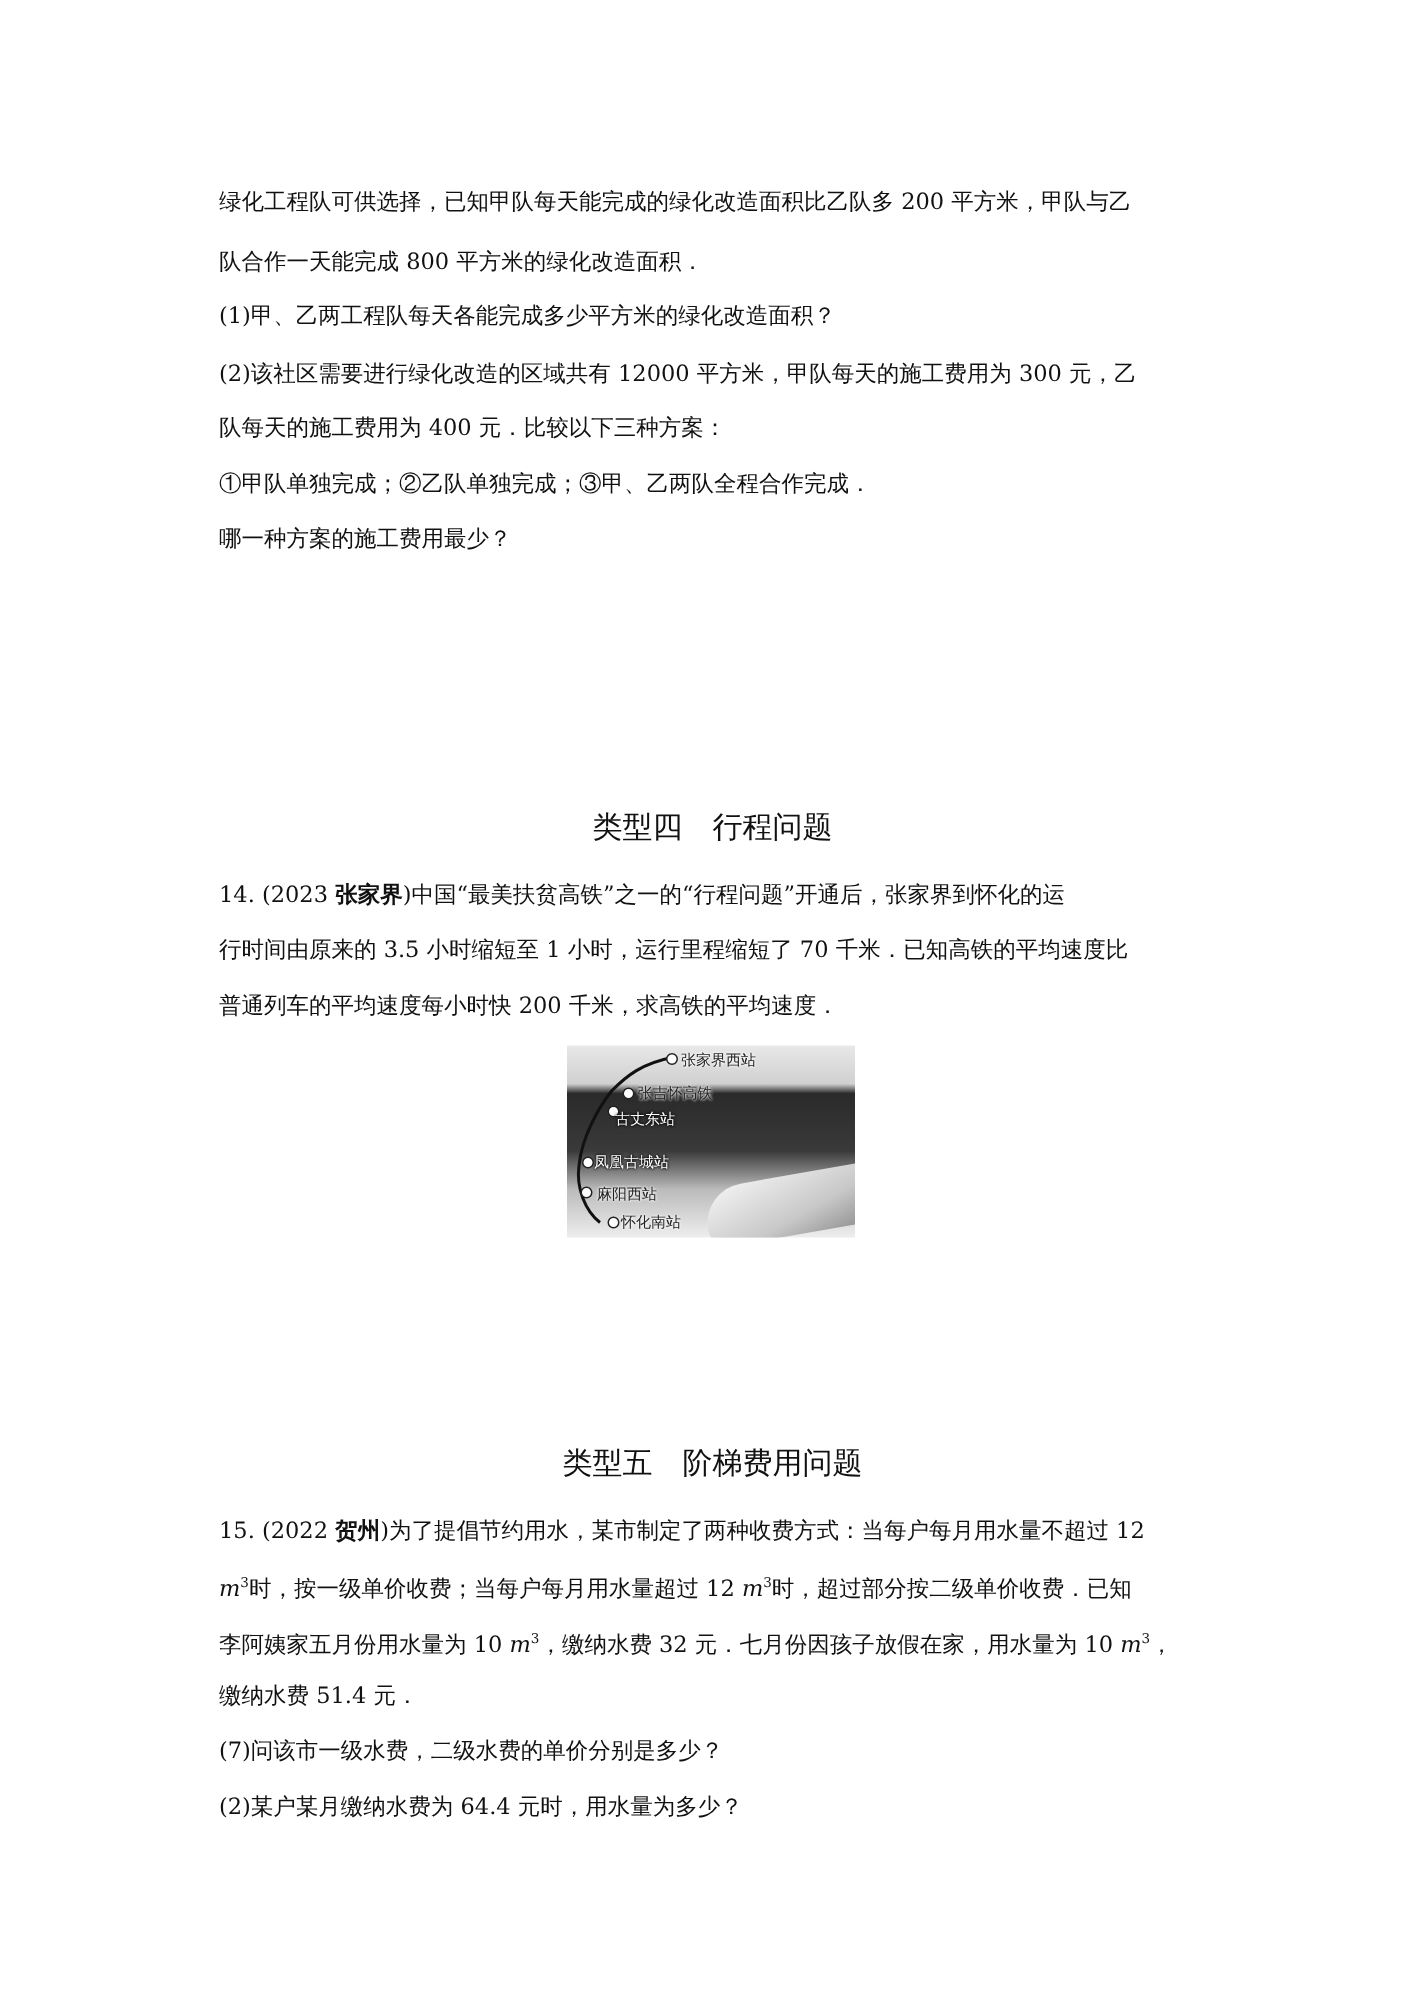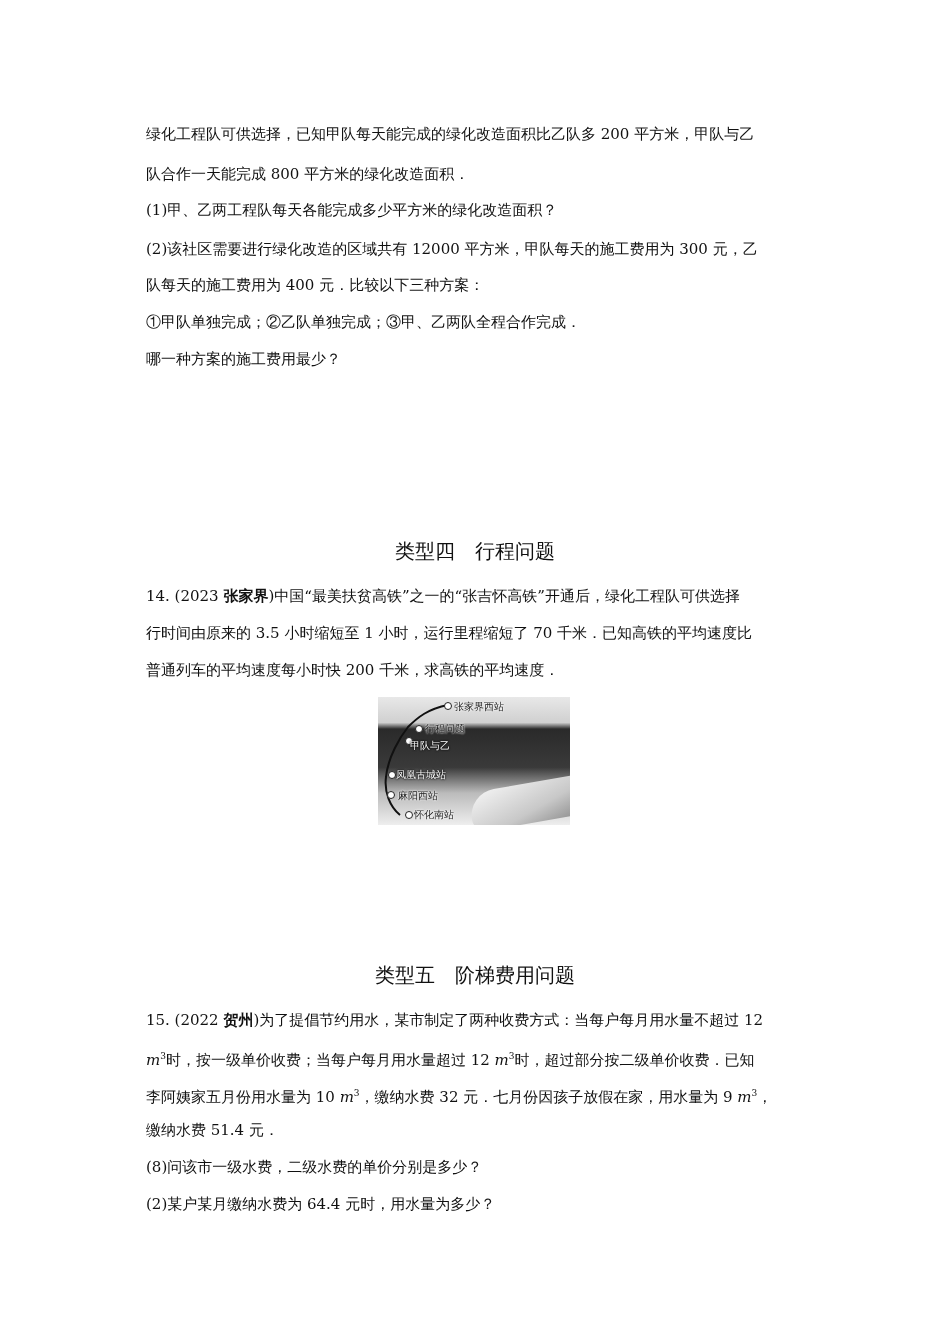--- a/index.html
+++ b/index.html
@@ -29,49 +29,49 @@
 <div class="line" style="top:124px">绿化工程队可供选择，已知甲队每天能完成的绿化改造面积比乙队多 200 平方米，甲队与乙</div>
 <div class="line" style="top:164px">队合作一天能完成  800 平方米的绿化改造面积．</div>
 <div class="line" style="top:200px">(1)甲、乙两工程队每天各能完成多少平方米的绿化改造面积？</div>
 <div class="line" style="top:239px">(2)该社区需要进行绿化改造的区域共有 12000 平方米，甲队每天的施工费用为 300 元，乙</div>
 <div class="line" style="top:275px">队每天的施工费用为 400 元．比较以下三种方案：</div>
 <div class="line" style="top:312px">①甲队单独完成；②乙队单独完成；③甲、乙两队全程合作完成．</div>
 <div class="line" style="top:349px">哪一种方案的施工费用最少？</div>
 
 <div class="heading" style="top:538px">类型四　行程问题</div>
 <div class="line" style="top:586px">
-  <span>14. (2023 </span><span class="bold">张家界</span><span>)中国“最美扶贫高铁”之一的“张吉怀高铁”开通后，绿化工程队可供选择</span>
+  <span>14. (2023 </span><span class="bold">张家界</span><span>)中国“最美扶贫高铁”之一的“行程问题”开通后，张家界到怀化的运</span>
 </div>
 <div class="line" style="top:623px">行时间由原来的 3.5 小时缩短至 1 小时，运行里程缩短了 70 千米．已知高铁的平均速度比</div>
 <div class="line" style="top:660px">普通列车的平均速度每小时快 200 千米，求高铁的平均速度．</div>
 
 <div class="figure">
   <div class="train"></div>
   <svg class="route" width="192" height="128">
     <path d="M70 8 C50 12 40 20 30 30 C22 40 10 60 8 80 C6 95 12 110 22 118" stroke="#111" stroke-width="2" fill="none"></path>
   </svg>
   <div class="dot" style="left:66px;top:5px"></div>
   <div class="station dark" style="left:76px;top:3px">张家界西站</div>
   <div class="dot" style="left:37px;top:28px"></div>
-  <div class="station dark" style="left:47px;top:25px">行程问题</div>
+  <div class="station dark" style="left:47px;top:25px">张吉怀高铁</div>
   <div class="dot" style="left:27px;top:40px"></div>
-  <div class="station" style="left:32px;top:42px">甲队与乙</div>
+  <div class="station" style="left:32px;top:42px">古丈东站</div>
   <div class="dot" style="left:10px;top:74px"></div>
   <div class="station" style="left:18px;top:71px">凤凰古城站</div>
   <div class="dot" style="left:9px;top:94px"></div>
   <div class="station dark" style="left:20px;top:92px">麻阳西站</div>
   <div class="dot" style="left:27px;top:114px"></div>
   <div class="station dark" style="left:36px;top:111px">怀化南站</div>
 </div>
 
 <div class="heading" style="top:962px">类型五　阶梯费用问题</div>
 <div class="line" style="top:1010px">
   <span>15. (2022 </span><span class="bold">贺州</span><span>)为了提倡节约用水，某市制定了两种收费方式：当每户每月用水量不超过 12</span>
 </div>
 <div class="line" style="top:1046px">
   <i>m</i><sup>3</sup><span>时，按一级单价收费；当每户每月用水量超过 12 </span><i>m</i><sup>3</sup><span>时，超过部分按二级单价收费．已知</span>
 </div>
 <div class="line" style="top:1083px">
-  <span>李阿姨家五月份用水量为 10 </span><i>m</i><sup>3</sup><span>，缴纳水费 32 元．七月份因孩子放假在家，用水量为 9 </span><i>m</i><sup>3</sup><span>，</span>
+  <span>李阿姨家五月份用水量为 10 </span><i>m</i><sup>3</sup><span>，缴纳水费 32 元．七月份因孩子放假在家，用水量为 10 </span><i>m</i><sup>3</sup><span>，</span>
 </div>
 <div class="line" style="top:1120px">缴纳水费 51.4 元．</div>
-<div class="line" style="top:1157px">(8)问该市一级水费，二级水费的单价分别是多少？</div>
+<div class="line" style="top:1157px">(7)问该市一级水费，二级水费的单价分别是多少？</div>
 <div class="line" style="top:1194px">(2)某户某月缴纳水费为 64.4 元时，用水量为多少？</div>
 
 </body></html>

